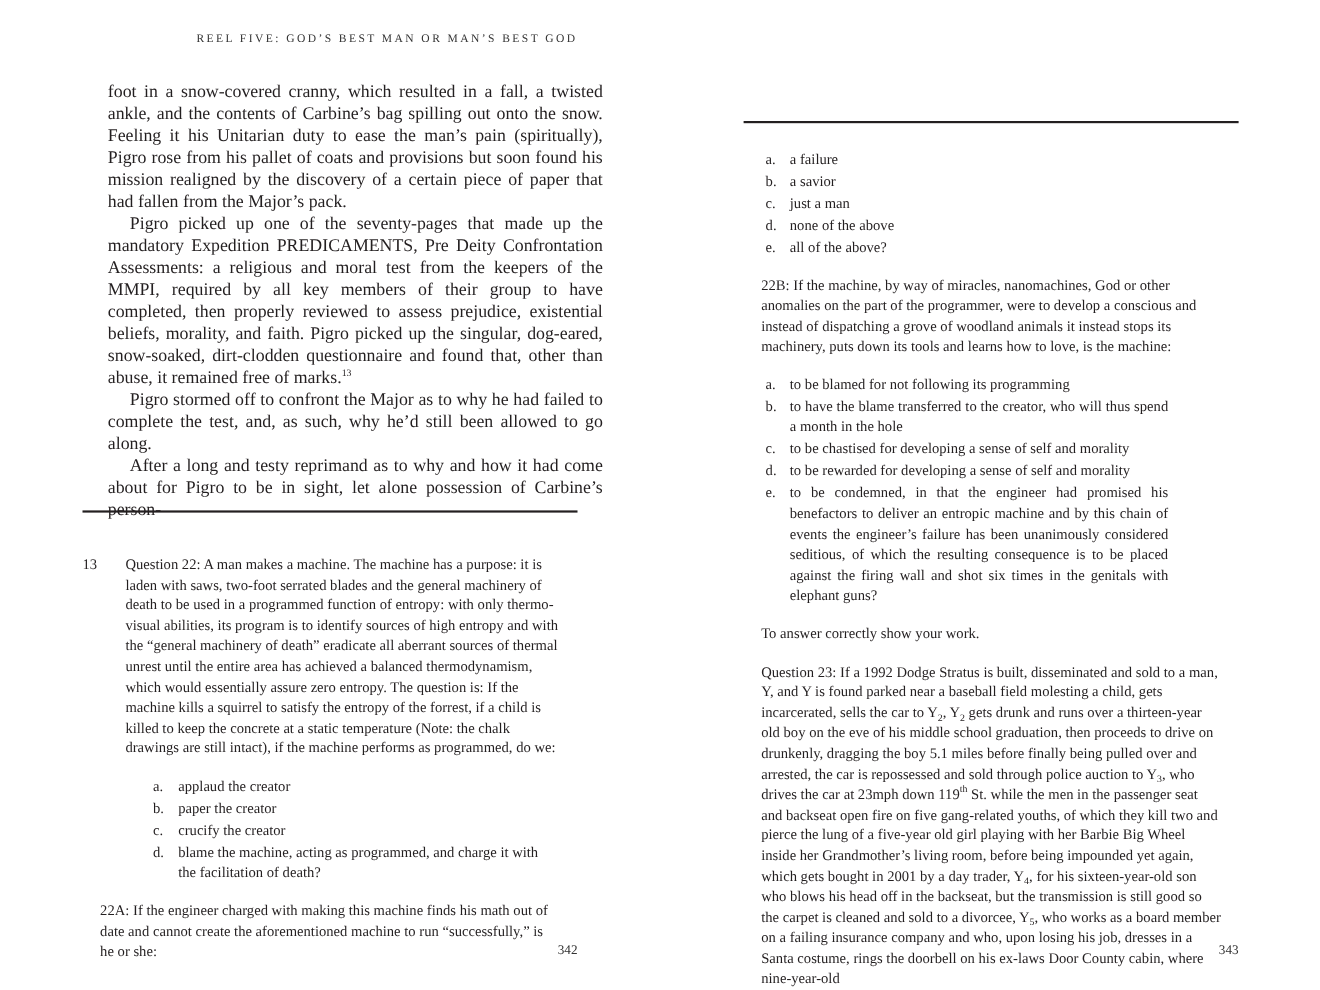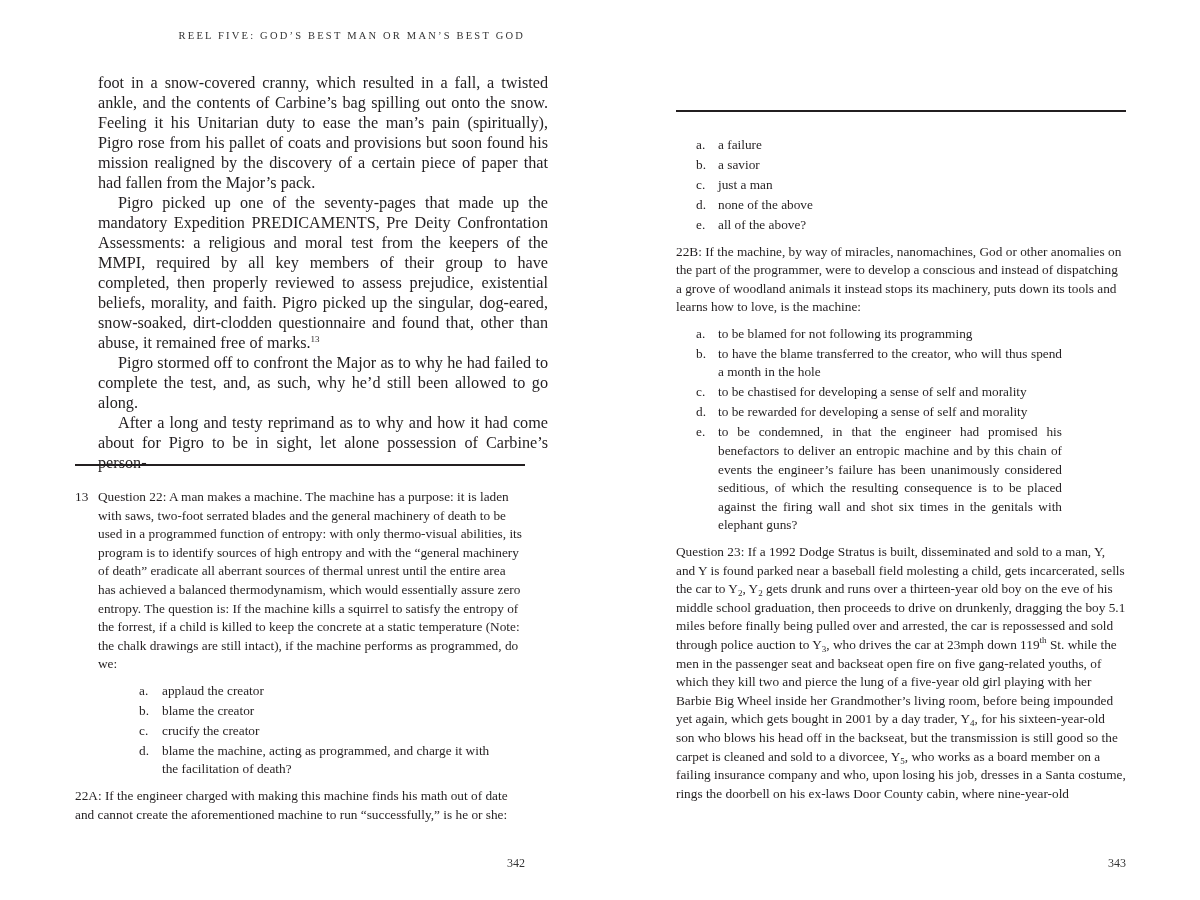--- a/index.html
+++ b/index.html
@@ -14,21 +14,21 @@
     position:absolute; top:30px; left:0; right:0; text-align:right;
     font-size:10.5px; letter-spacing:2.2px; text-transform:uppercase; color:#333;
     font-variant:small-caps;
   }
   .folio { position:absolute; top:856px; left:0; right:0; text-align:right; font-size:12px; color:#333; }
   .body-text { position:absolute; left:0; width:450px; font-size:16.2px; line-height:20px; text-align:justify;margin-left:23px; }
   .body-text p { margin:0; }
   .body-text p.indent { text-indent:20px; }
   .rule { position:absolute; height:2px; background:#231f20; }
   .fn { position:absolute; left:0; width:450px; font-size:13.3px; line-height:18.6px; }
-  .fn p { margin:0; }
+  .fn p { margin:16px; }
   .fn .note { position:relative; padding-left:23px; }
   .fn .note-num { position:absolute; left:0; top:0; }
   .opts { margin:8px 0 8px 0; padding:0; list-style:none; }
   .opts li { position:relative; padding-left:42px; margin:0 0 1.4px 0; }
   .opts li .lbl { position:absolute; left:20px; width:18px; text-align:left; }
   .opts.deep li { padding-left:64px; }
   .opts.deep li .lbl { left:41px; }
   .opts.wide li { width:344px; text-align:justify; }
   sup { font-size:9px; line-height:0; vertical-align:6px; }
   sub { font-size:9px; line-height:0; vertical-align:-3px; }
@@ -47,21 +47,21 @@
   </div>
 
   <div class="rule" style="top:464px; left:0; width:450px;"></div>
 
   <div class="fn" style="top:488px;">
     <div class="note">
       <span class="note-num">13</span>
       <p>Question 22: A man makes a machine. The machine has a purpose: it is laden with saws, two-foot serrated blades and the general machinery of death to be used in a programmed function of entropy: with only thermo-visual abilities, its program is to identify sources of high entropy and with the “general machinery of death” eradicate all aberrant sources of thermal unrest until the entire area has achieved a balanced thermodynamism, which would essentially assure zero entropy. The question is: If the machine kills a squirrel to satisfy the entropy of the forrest, if a child is killed to keep the concrete at a static temperature (Note: the chalk drawings are still intact), if the machine performs as programmed, do we:</p>
       <ul class="opts deep">
         <li><span class="lbl">a.</span><span>applaud the creator</span></li>
-        <li><span class="lbl">b.</span><span>blame the creator</span></li>
+        <li><span class="lbl">b.</span><span>paper the creator</span></li>
         <li><span class="lbl">c.</span><span>crucify the creator</span></li>
         <li style="width:340px;"><span class="lbl">d.</span><span>blame the machine, acting as programmed, and charge it with the facilitation of death?</span></li>
       </ul>
     </div>
     <p>22A: If the engineer charged with making this machine finds his math out of date and cannot create the aforementioned machine to run “successfully,” is he or she:</p>
   </div>
 
   <div class="folio">342</div>
 </div>
 
@@ -81,18 +81,19 @@
     <p>22B: If the machine, by way of miracles, nanomachines, God or other anomalies on the part of the programmer, were to develop a conscious and instead of dispatching a grove of woodland animals it instead stops its machinery, puts down its tools and learns how to love, is the machine:</p>
 
     <ul class="opts wide">
       <li><span class="lbl">a.</span><span>to be blamed for not following its programming</span></li>
       <li><span class="lbl">b.</span><span>to have the blame transferred to the creator, who will thus spend a month in the hole</span></li>
       <li><span class="lbl">c.</span><span>to be chastised for developing a sense of self and morality</span></li>
       <li><span class="lbl">d.</span><span>to be rewarded for developing a sense of self and morality</span></li>
       <li><span class="lbl">e.</span><span>to be condemned, in that the engineer had promised his benefactors to deliver an entropic machine and by this chain of events the engineer’s failure has been unanimously considered seditious, of which the resulting consequence is to be placed against the firing wall and shot six times in the genitals with elephant guns?</span></li>
     </ul>
 
+    <p style="margin-bottom:6px;">To answer correctly show your work.</p>
 
     <p><span>Question 23: If a 1992 Dodge Stratus is built, disseminated and sold to a man, Y, and Y is found parked near a baseball field molesting a child, gets incarcerated, sells the car to Y</span><sub>2</sub><span>, Y</span><sub>2</sub><span> gets drunk and runs over a thirteen-year old boy on the eve of his middle school graduation, then proceeds to drive on drunkenly, dragging the boy 5.1 miles before finally being pulled over and arrested, the car is repossessed and sold through police auction to Y</span><sub>3</sub><span>, who drives the car at 23mph down 119</span><sup>th</sup><span> St. while the men in the passenger seat and backseat open fire on five gang-related youths, of which they kill two and pierce the lung of a five-year old girl playing with her Barbie Big Wheel inside her Grandmother’s living room, before being impounded yet again, which gets bought in 2001 by a day trader, Y</span><sub>4</sub><span>, for his sixteen-year-old son who blows his head off in the backseat, but the transmission is still good so the carpet is cleaned and sold to a divorcee, Y</span><sub>5</sub><span>, who works as a board member on a failing insurance company and who, upon losing his job, dresses in a Santa costume, rings the doorbell on his ex-laws Door County cabin, where nine-year-old</span></p>
   </div>
 
   <div class="folio">343</div>
 </div>
 
 </body></html>

